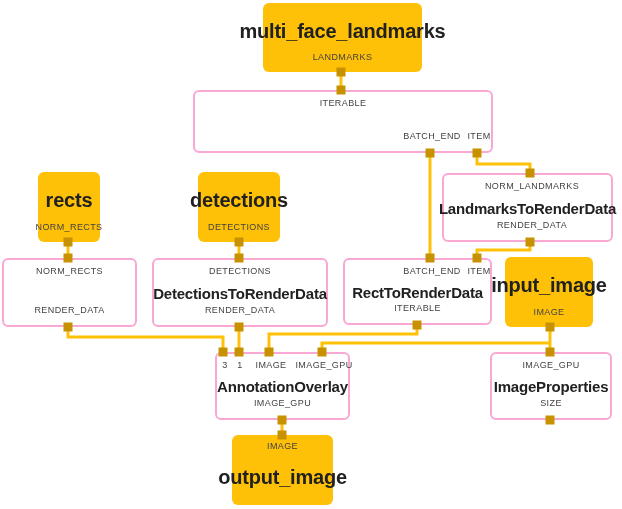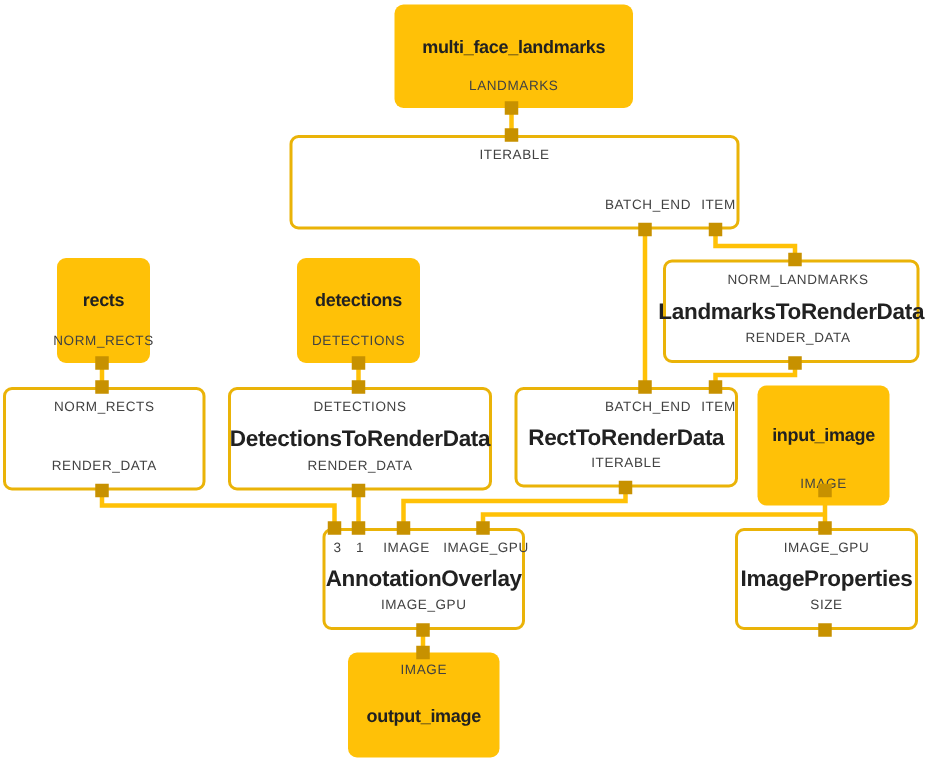--- a/index.html
+++ b/index.html
@@ -2,26 +2,26 @@
 <html><head>
 <meta charset="utf-8">
 <style>
   html,body{margin:0;padding:0;background:#ffffff;}
   #canvas{
     position:relative;width:622px;height:509px;background:#ffffff;overflow:hidden;
     font-family:"Liberation Sans",sans-serif;
   }
   .node{position:absolute;border-radius:6px;box-sizing:border-box;}
   .node.packet{background:#FFC107;}
-  .node.calc{background:#ffffff;border:2px solid #eab308;}
+  .node.calc{background:#ffffff;border:2px solid #f9a8d4;}
   .title{
     position:absolute;left:50%;top:50%;transform:translate(-50%,-50%);
     white-space:nowrap;font-weight:bold;font-size:15px;color:#212121;letter-spacing:-0.2px;
   }
-  .title.big{font-size:12px;}
+  .title.big{font-size:20px;}
   .title.up{top:calc(50% - 7px);}
   .title.down{top:calc(50% + 7px);}
   .plabel{
     position:absolute;transform:translateX(-50%);
     font-size:9px;color:#424242;letter-spacing:0.4px;white-space:nowrap;
   }
   .plabel.top{top:6px;}
   .plabel.bot{bottom:10px;}
   .plabel.ctr{left:50%;}
   svg.wires{position:absolute;left:0;top:0;z-index:5;pointer-events:none;}
@@ -70,21 +70,21 @@
     <div class="plabel bot ctr">RENDER_DATA</div>
   </div>
 
   <div class="node calc" style="left:343px;top:258px;width:149px;height:67px;">
     <div class="plabel top" style="left:87px;">BATCH_END</div>
     <div class="plabel top" style="left:134px;">ITEM</div>
     <div class="title">RectToRenderData</div>
     <div class="plabel bot ctr">ITERABLE</div>
   </div>
 
-  <div class="node packet" style="left:505px;top:257px;width:88px;height:80px;">
+  <div class="node packet" style="left:505px;top:257px;width:88px;height:70px;">
     <div class="title big up">input_image</div>
     <div class="plabel bot ctr">IMAGE</div>
   </div>
 
   <div class="node calc" style="left:215px;top:352px;width:135px;height:68px;">
     <div class="plabel top" style="left:8px;">3</div>
     <div class="plabel top" style="left:23px;">1</div>
     <div class="plabel top" style="left:54px;">IMAGE</div>
     <div class="plabel top" style="left:107px;">IMAGE_GPU</div>
     <div class="title">AnnotationOverlay</div>

